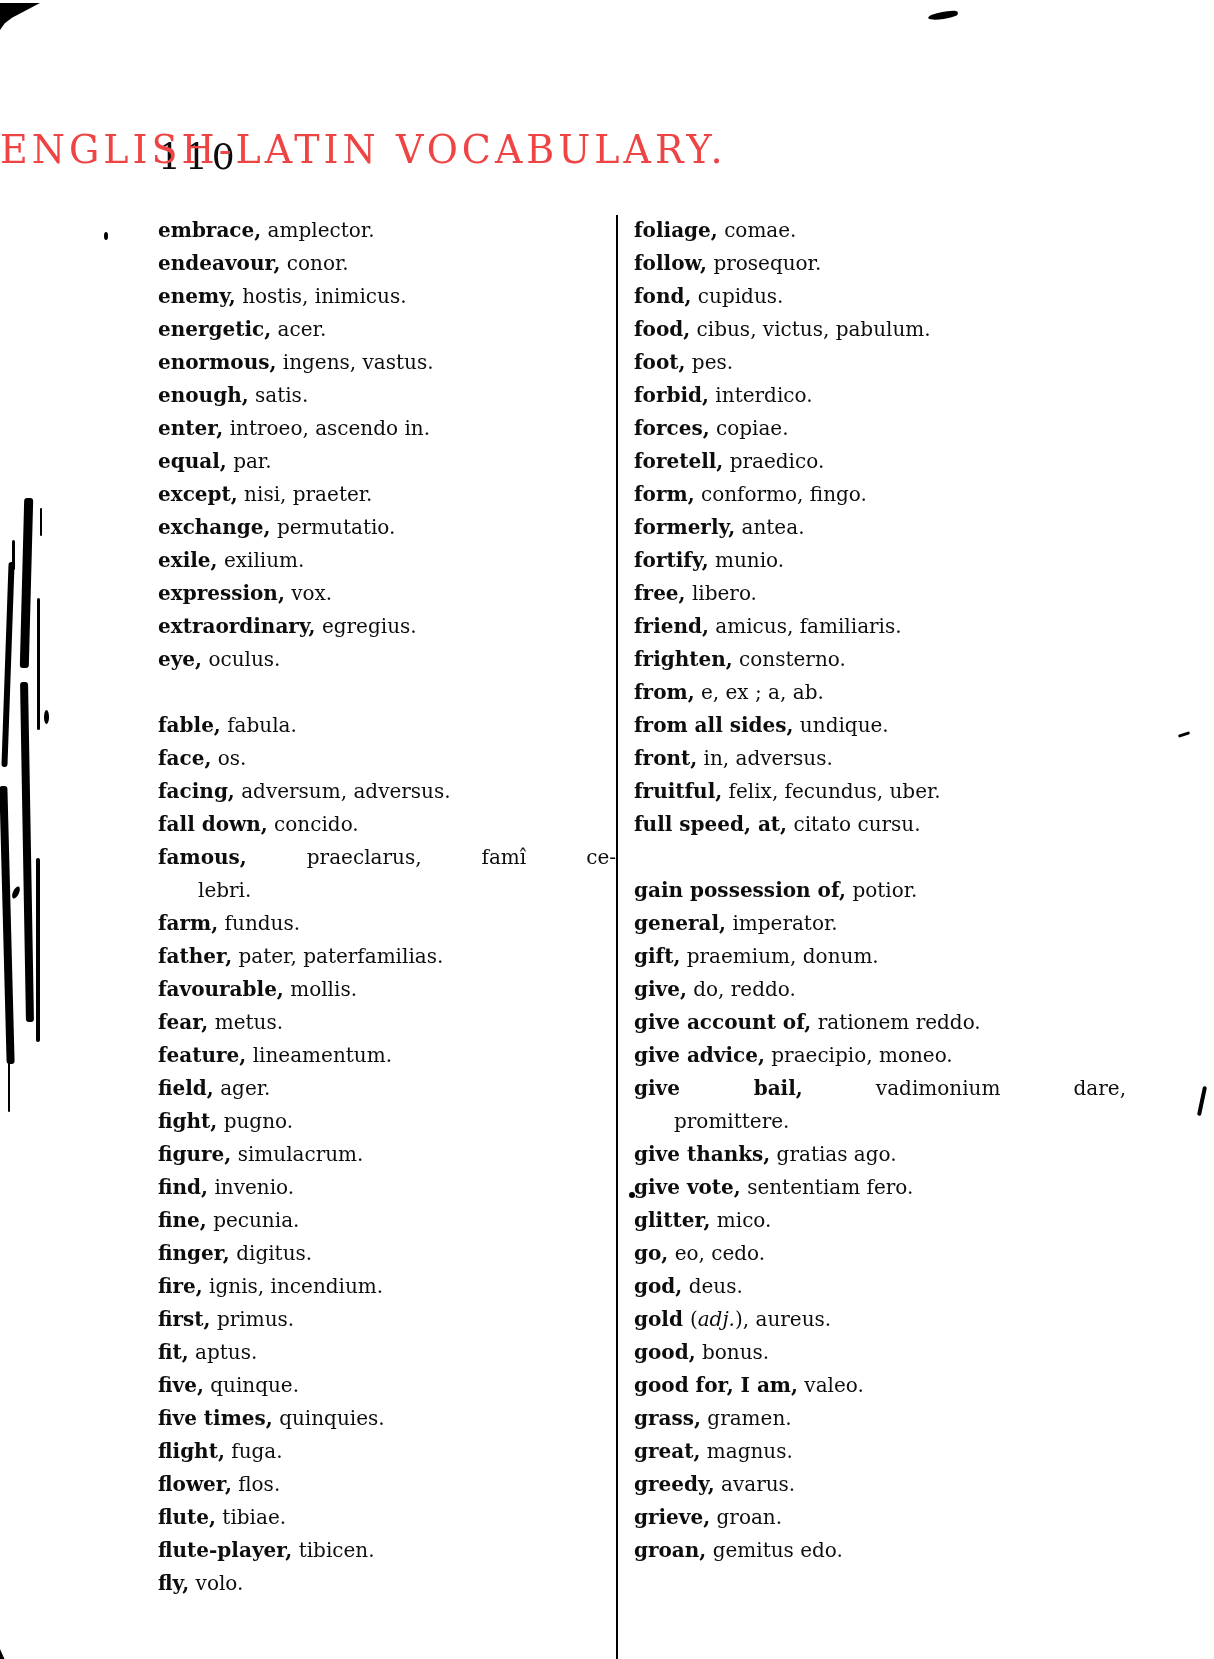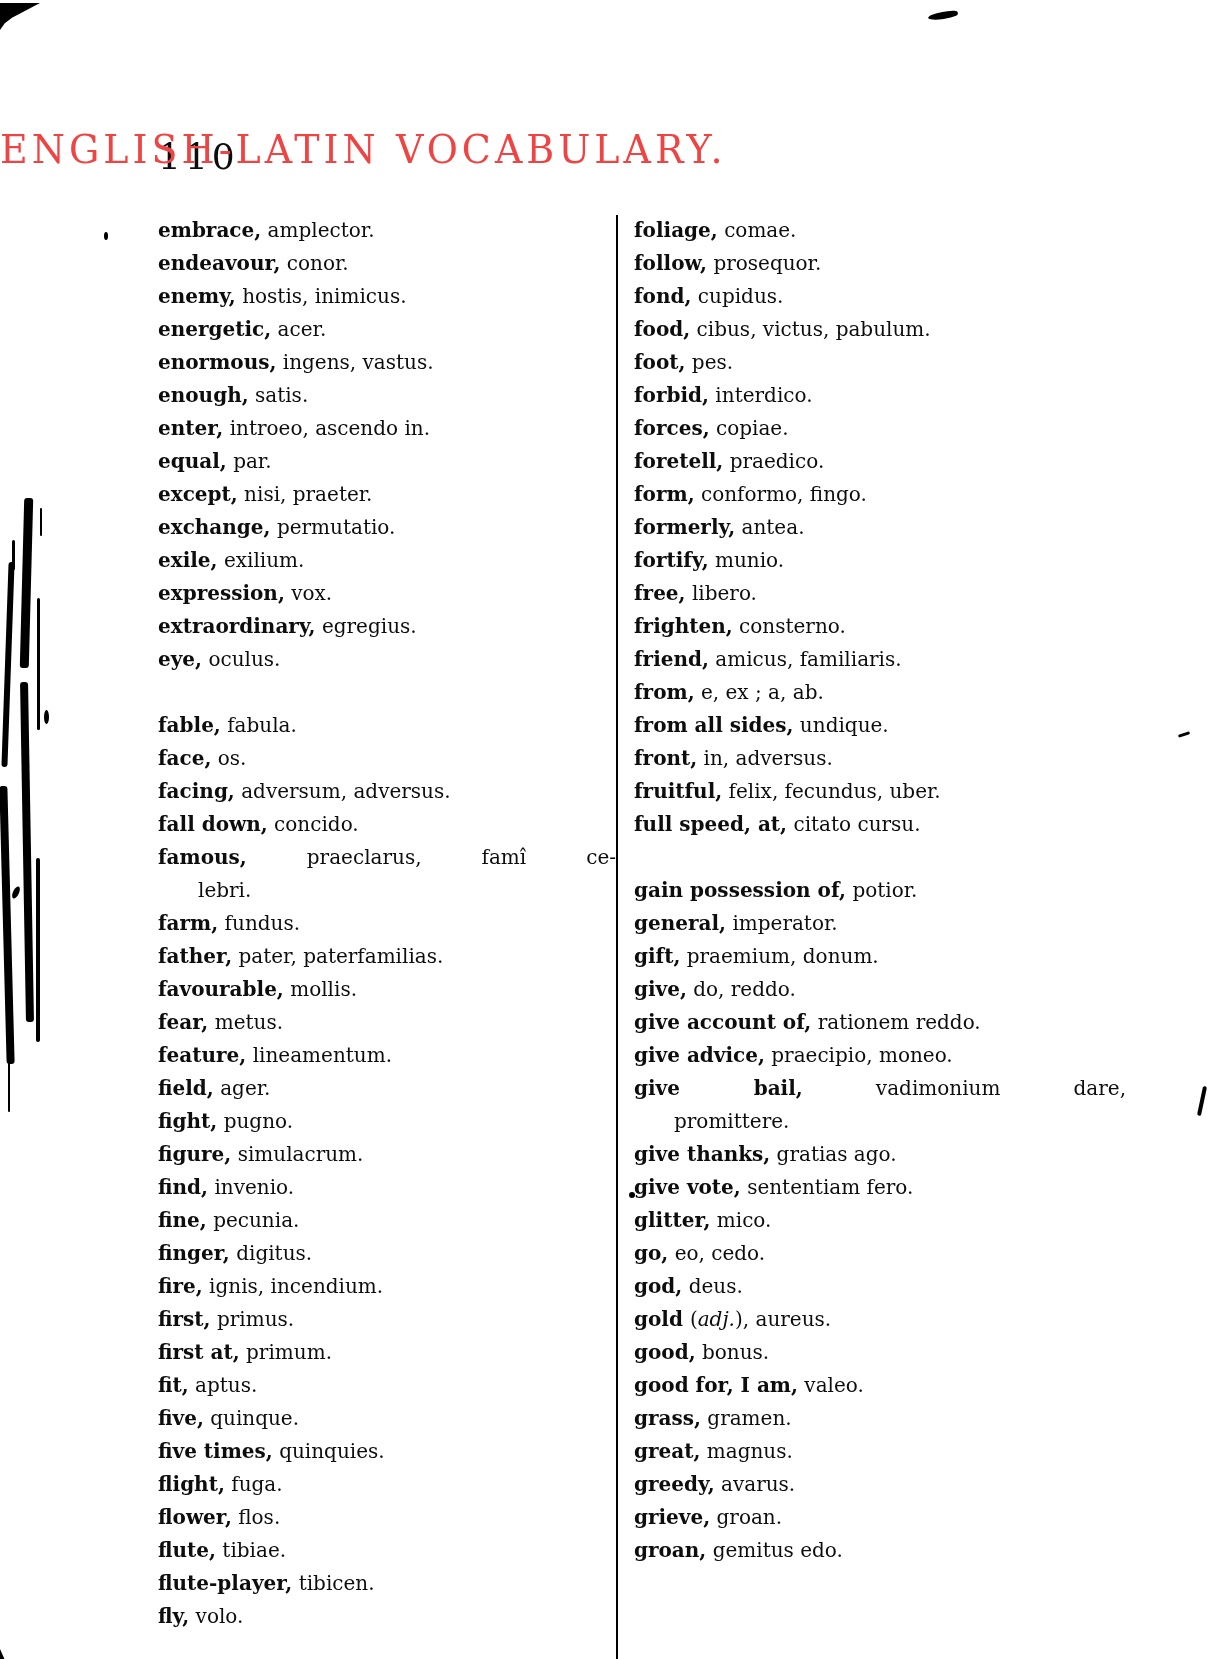--- a/index.html
+++ b/index.html
@@ -123,21 +123,20 @@
       <div class="line"><span class="seg-b">fear,</span><span class="seg-r"> metus.</span></div>
       <div class="line"><span class="seg-b">feature,</span><span class="seg-r"> lineamentum.</span></div>
       <div class="line"><span class="seg-b">field,</span><span class="seg-r"> ager.</span></div>
       <div class="line"><span class="seg-b">fight,</span><span class="seg-r"> pugno.</span></div>
       <div class="line"><span class="seg-b">figure,</span><span class="seg-r"> simulacrum.</span></div>
       <div class="line"><span class="seg-b">find,</span><span class="seg-r"> invenio.</span></div>
       <div class="line"><span class="seg-b">fine,</span><span class="seg-r"> pecunia.</span></div>
       <div class="line"><span class="seg-b">finger,</span><span class="seg-r"> digitus.</span></div>
       <div class="line"><span class="seg-b">fire,</span><span class="seg-r"> ignis, incendium.</span></div>
       <div class="line"><span class="seg-b">first,</span><span class="seg-r"> primus.</span></div>
-      <div class="line"><span class="seg-b">first at,</span><span class="seg-r"> primum.</span></div>
       <div class="line"><span class="seg-b">fit,</span><span class="seg-r"> aptus.</span></div>
       <div class="line"><span class="seg-b">five,</span><span class="seg-r"> quinque.</span></div>
       <div class="line"><span class="seg-b">five times,</span><span class="seg-r"> quinquies.</span></div>
       <div class="line"><span class="seg-b">flight,</span><span class="seg-r"> fuga.</span></div>
       <div class="line"><span class="seg-b">flower,</span><span class="seg-r"> flos.</span></div>
       <div class="line"><span class="seg-b">flute,</span><span class="seg-r"> tibiae.</span></div>
       <div class="line"><span class="seg-b">flute-player,</span><span class="seg-r"> tibicen.</span></div>
       <div class="line"><span class="seg-b">fly,</span><span class="seg-r"> volo.</span></div>
     </div>
   <div class="divider"></div>
@@ -147,22 +146,22 @@
       <div class="line"><span class="seg-b">fond,</span><span class="seg-r"> cupidus.</span></div>
       <div class="line"><span class="seg-b">food,</span><span class="seg-r"> cibus, victus, pabulum.</span></div>
       <div class="line"><span class="seg-b">foot,</span><span class="seg-r"> pes.</span></div>
       <div class="line"><span class="seg-b">forbid,</span><span class="seg-r"> interdico.</span></div>
       <div class="line"><span class="seg-b">forces,</span><span class="seg-r"> copiae.</span></div>
       <div class="line"><span class="seg-b">foretell,</span><span class="seg-r"> praedico.</span></div>
       <div class="line"><span class="seg-b">form,</span><span class="seg-r"> conformo, fingo.</span></div>
       <div class="line"><span class="seg-b">formerly,</span><span class="seg-r"> antea.</span></div>
       <div class="line"><span class="seg-b">fortify,</span><span class="seg-r"> munio.</span></div>
       <div class="line"><span class="seg-b">free,</span><span class="seg-r"> libero.</span></div>
+      <div class="line"><span class="seg-b">friend,</span><span class="seg-r"> amicus, familiaris.</span></div>
       <div class="line"><span class="seg-b">frighten,</span><span class="seg-r"> consterno.</span></div>
-      <div class="line"><span class="seg-b">friend,</span><span class="seg-r"> amicus, familiaris.</span></div>
       <div class="line"><span class="seg-b">from,</span><span class="seg-r"> e, ex ; a, ab.</span></div>
       <div class="line"><span class="seg-b">from all sides,</span><span class="seg-r"> undique.</span></div>
       <div class="line"><span class="seg-b">front,</span><span class="seg-r"> in, adversus.</span></div>
       <div class="line"><span class="seg-b">fruitful,</span><span class="seg-r"> felix, fecundus, uber.</span></div>
       <div class="line"><span class="seg-b">full speed, at,</span><span class="seg-r"> citato cursu.</span></div>
       <div class="line"></div>
       <div class="line"><span class="seg-b">gain possession of,</span><span class="seg-r"> potior.</span></div>
       <div class="line"><span class="seg-b">general,</span><span class="seg-r"> imperator.</span></div>
       <div class="line"><span class="seg-b">gift,</span><span class="seg-r"> praemium, donum.</span></div>
       <div class="line"><span class="seg-b">give,</span><span class="seg-r"> do, reddo.</span></div>

